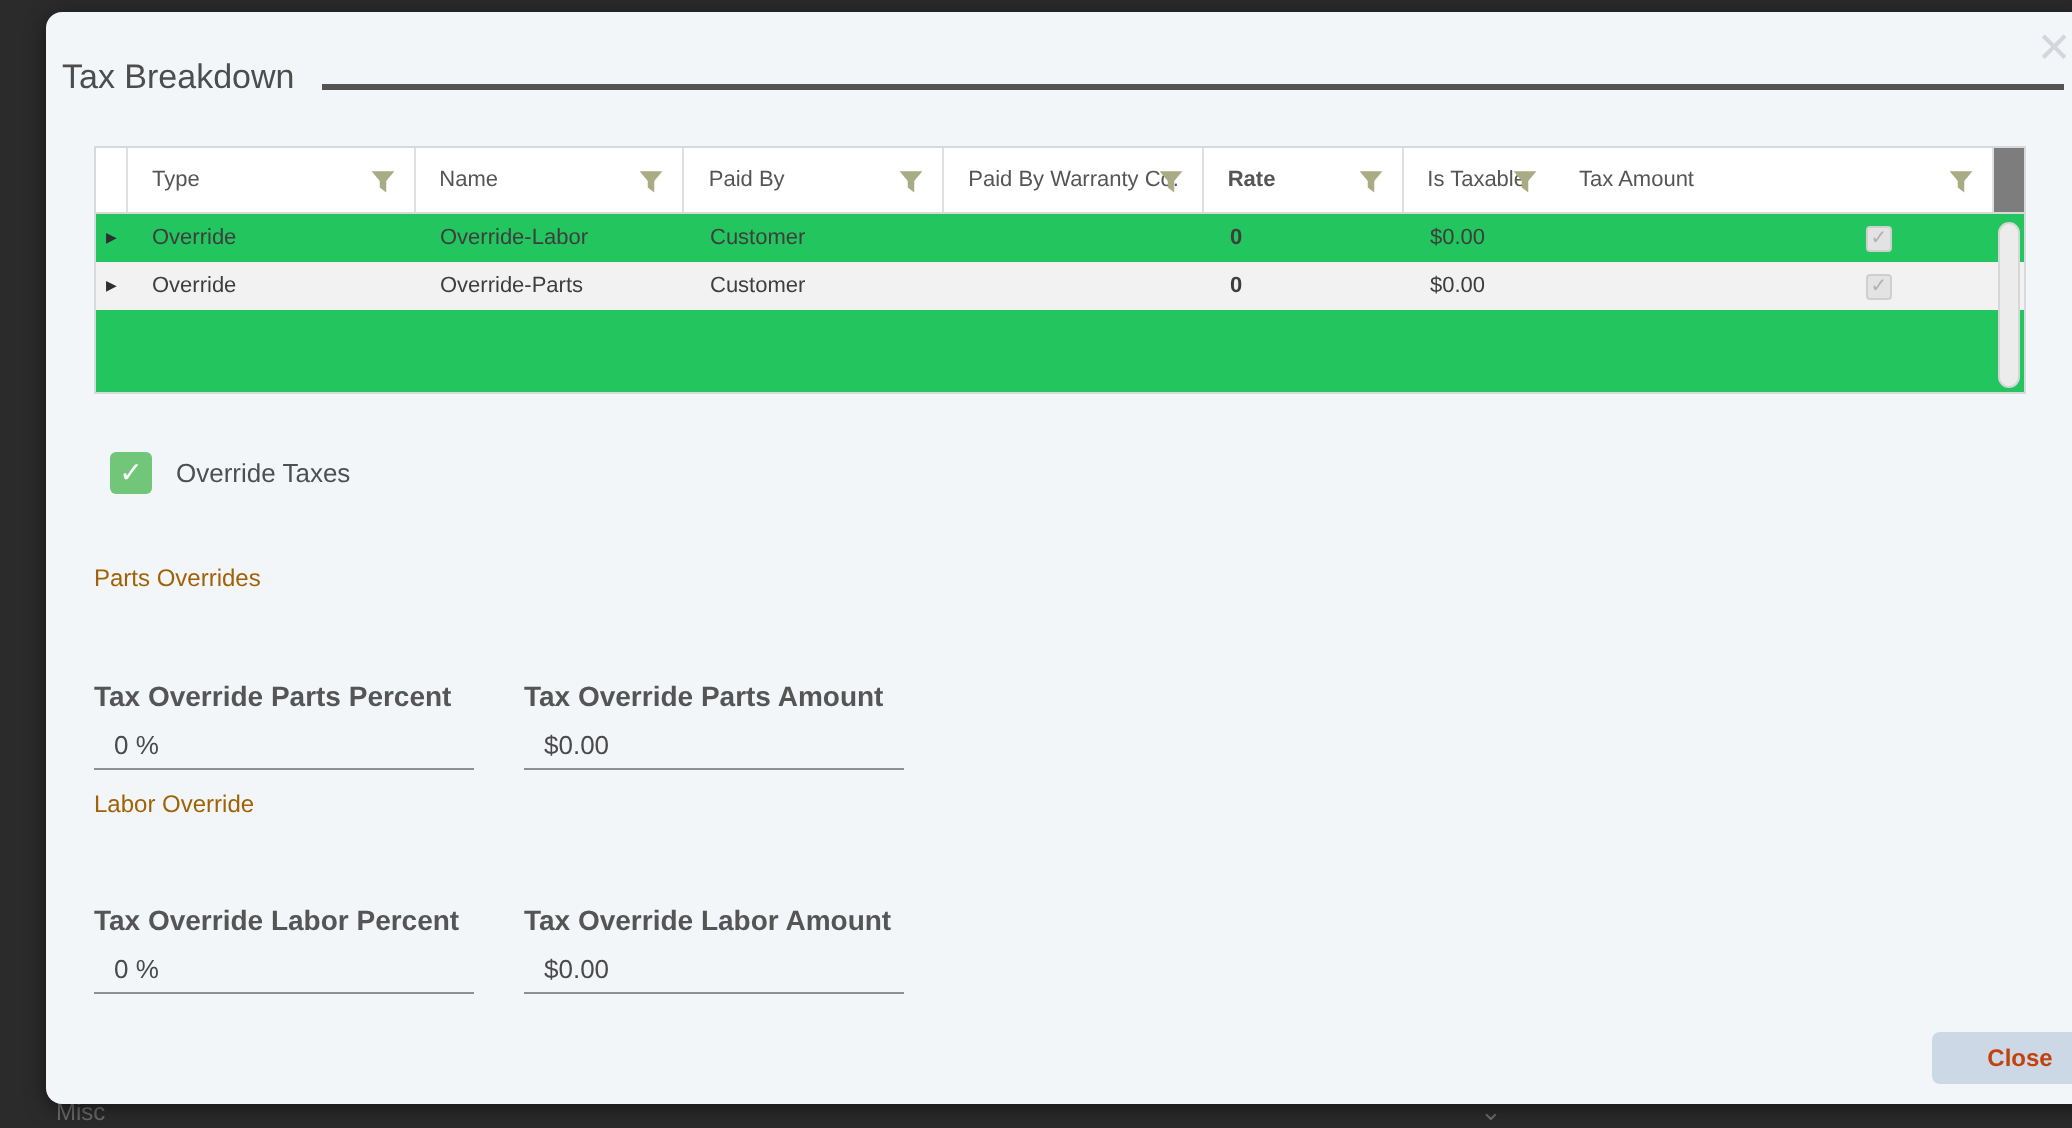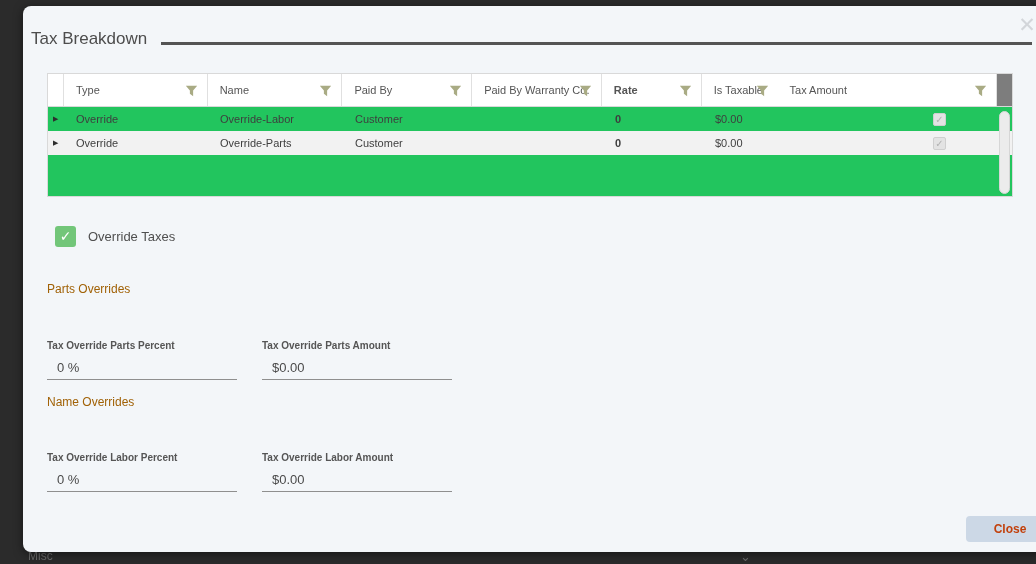--- a/index.html
+++ b/index.html
@@ -73,21 +73,21 @@
   
   .section-heading { position:absolute; left:24px; font-size:12px; color:#a16207; }
   .sh-parts { top:276px; }
   .sh-labor { top:389px; }
 
   .field { position:absolute; width:190px; }
   .f-p1 { left:24px;  top:334px; }
   .f-p2 { left:239px; top:334px; }
   .f-l1 { left:24px;  top:446px; }
   .f-l2 { left:239px; top:446px; }
-  .field-label { font-size:10px; font-weight:bold; color:#555; }
+  .field-label { font-size:14px; font-weight:bold; color:#555; }
   .field-value {
     margin-top:7px; padding:2px 0 4px 10px; font-size:13px; color:#4a4a4a;
     border-bottom:1px solid #8f8f8f; cursor:text;
   }
 
   
   .close-btn {
     position:absolute; left:943px; top:510px; width:88px; height:26px;
     background:#ccd8e6; border:none; border-radius:4px;
     font-family:inherit; font-size:12px; font-weight:bold; color:#c2410c; cursor:pointer;
@@ -203,21 +203,21 @@
 
   <div class="field f-p1">
     <div class="field-label">Tax Override Parts Percent</div>
     <div class="field-value">0 %</div>
   </div>
   <div class="field f-p2">
     <div class="field-label">Tax Override Parts Amount</div>
     <div class="field-value">$0.00</div>
   </div>
 
-  <div class="section-heading sh-labor">Name Overrides</div>
+  <div class="section-heading sh-labor">Labor Override</div>
 
   <div class="field f-l1">
     <div class="field-label">Tax Override Labor Percent</div>
     <div class="field-value">0 %</div>
   </div>
   <div class="field f-l2">
     <div class="field-label">Tax Override Labor Amount</div>
     <div class="field-value">$0.00</div>
   </div>
 

